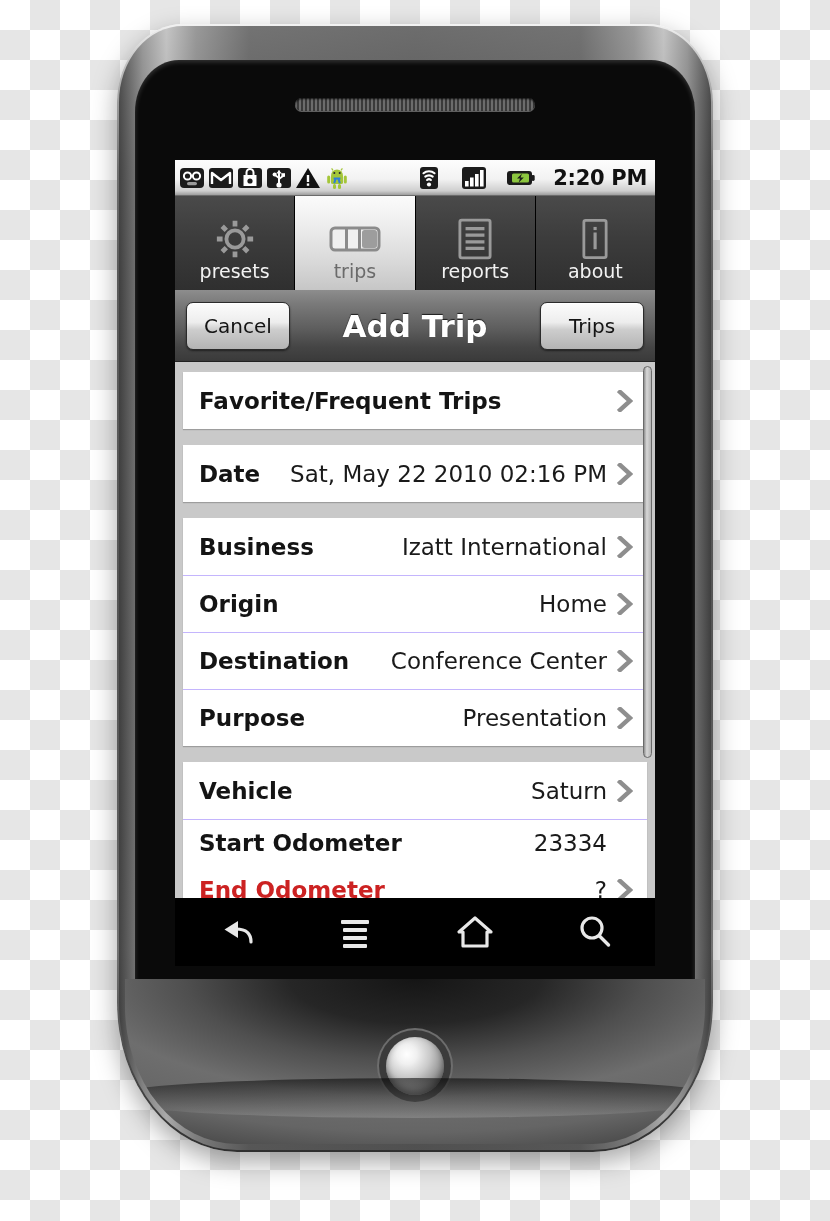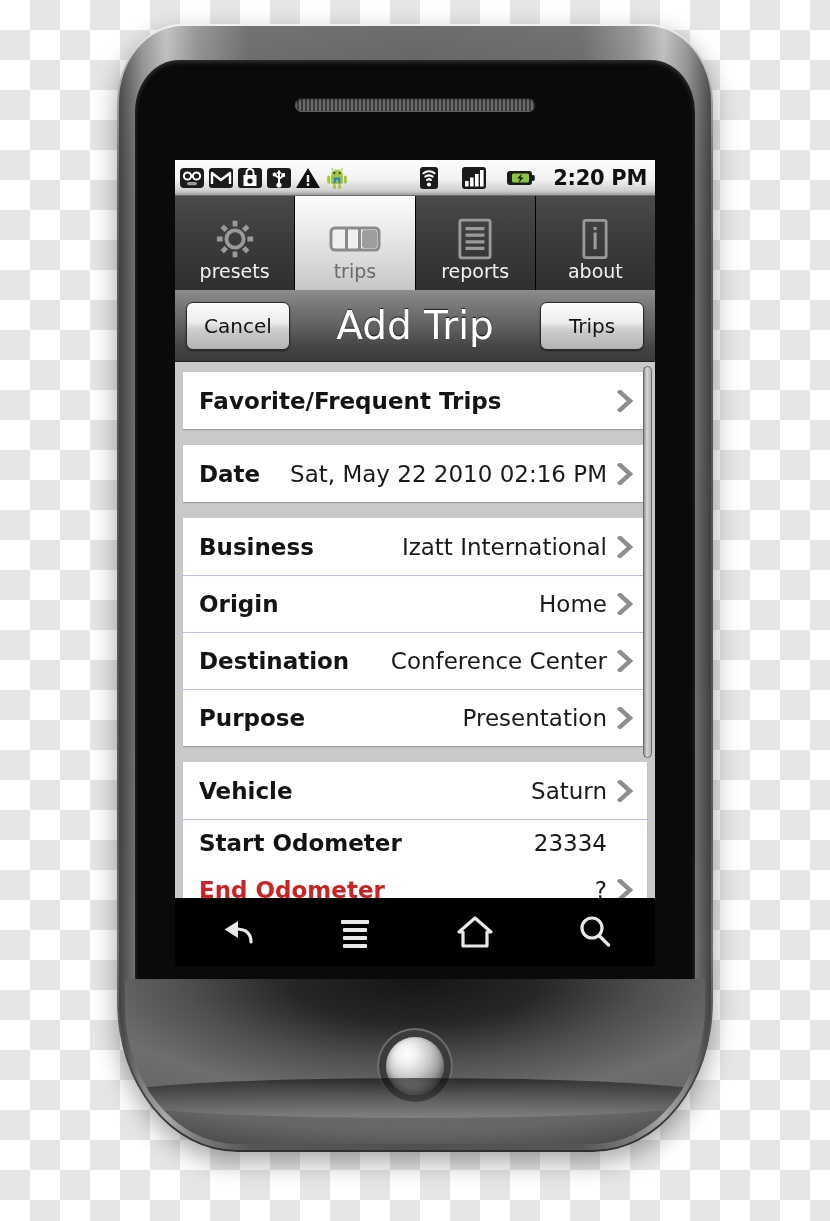--- a/index.html
+++ b/index.html
@@ -111,21 +111,21 @@
     border-bottom:1px solid #222;
   }
   .tbtn{
     min-width:104px;height:48px;border-radius:7px;
     display:flex;align-items:center;justify-content:center;
     background:linear-gradient(180deg,#fcfcfc 0%,#ededed 42%,#cdcdcd 58%,#b4b4b4 100%);
     border:1px solid #2b2b2b;
     box-shadow:inset 0 1px 0 rgba(255,255,255,.95),0 1px 2px rgba(0,0,0,.5);
     font-size:20px;color:#141414;padding:0 12px;box-sizing:border-box;
   }
-  .ttitle{font-size:39px;color:#fff;text-shadow:0 -1px 1px rgba(0,0,0,.75);}
+  .ttitle{font-size:31px;color:#fff;text-shadow:0 -1px 1px rgba(0,0,0,.75);font-weight:bold;}
 
   
   .listarea{
     position:absolute;left:0;right:0;top:202px;bottom:0;
     background:#c9c9c9;overflow:hidden;
   }
   .listinner{padding:0 8px;box-sizing:border-box;}
   .group{background:#fff;margin-top:16px;box-shadow:0 1px 1px rgba(0,0,0,.22);}
   .group.first{margin-top:10px;}
   .row{

